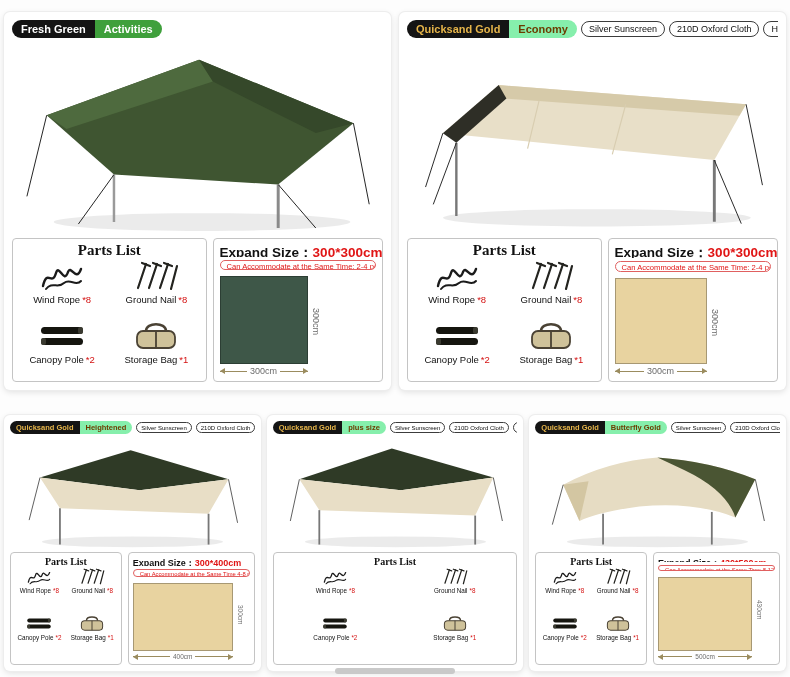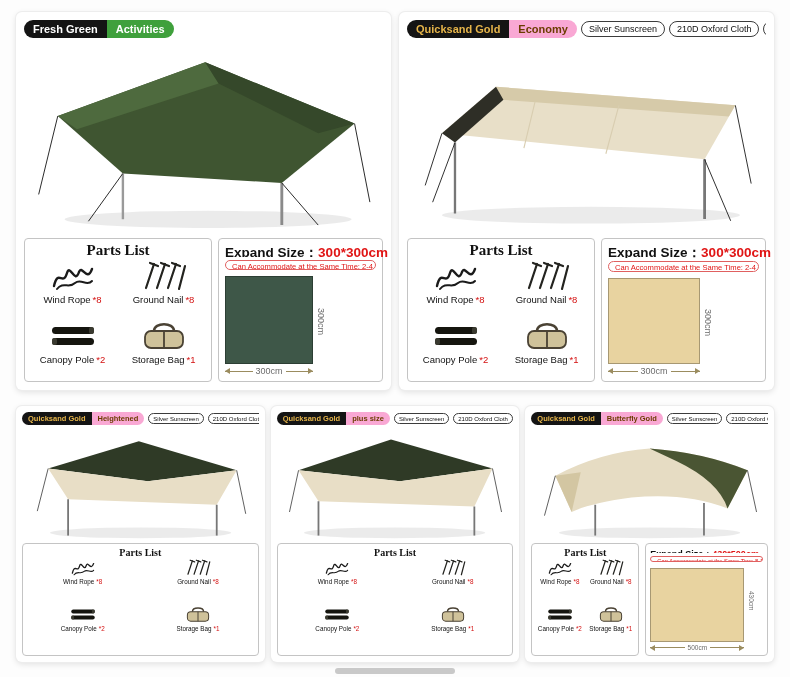--- a/index.html
+++ b/index.html
@@ -1,29 +1,29 @@
 <!DOCTYPE html>
 <html><head>
 <meta charset="utf-8">
 <style>
   html,body{margin:0;padding:0}
   body{width:790px;height:677px;background:#ffffff;font-family:"Liberation Sans",sans-serif;color:#111;overflow:hidden;position:relative}
-  .canvas{width:790px;height:677px;box-sizing:border-box;padding:12px 16px 0;display:flex;flex-direction:column;gap:16px;background:#fdfdfd}
+  .canvas{width:790px;height:677px;box-sizing:border-box;padding:12px 4px 0;display:flex;flex-direction:column;gap:25px;background:#fdfdfd}
   .row-top{display:flex;gap:8px;height:378px}
   .row-bottom{display:flex;gap:6px;height:256px}
   .panel{background:#fff;border-radius:6px;box-shadow:0 0 0 1px #ededed,0 2px 6px rgba(0,0,0,.12);box-sizing:border-box;display:flex;flex-direction:column;overflow:hidden}
   .panel-large{flex:1;padding:8px}
   .panel-small{flex:1;padding:6px}
 
   .badges-row{display:flex;align-items:center;gap:4px;overflow:hidden;flex:0 0 auto;white-space:nowrap}
   .pill{display:inline-flex;border-radius:20px;overflow:hidden;font-weight:bold;flex:0 0 auto}
   .panel-large .pill{font-size:11px}
   .panel-small .pill{font-size:7.5px}
   .pill-left{background:#141414;color:#e6b54a;padding:3px 9px}
-  .pill-right{background:#f9a8d4;color:#6b3c00;padding:3px 9px}
+  .pill-right{background:#86efac;color:#6b3c00;padding:3px 9px}
   .panel-small .pill-left,.panel-small .pill-right{padding:2px 6px}
   .p0 .pill-left{color:#ffffff}
   .p0 .pill-right{background:#3fa03c;color:#ffffff}
 
   .feature-pill{border:1px solid #3c3c3c;border-radius:12px;background:#fff;padding:2px 7px;font-size:9px;flex:0 0 auto}
   .panel-small .feature-pill{font-size:6px;padding:1.5px 4px;border-radius:8px}
 
   .photo{flex:0 0 auto;display:flex;justify-content:center;align-items:flex-end;overflow:hidden}
   .photo-large{height:198px}
   .photo-small{height:116px}
@@ -304,20 +304,35 @@
               <div class="part-label"><span>Canopy Pole</span><span class="qty">*2</span></div>
             </div>
             <div class="part-item">
               <svg class="part-icon">
                   <use href="#sym-bag"></use>
                 </svg>
               <div class="part-label"><span>Storage Bag</span><span class="qty">*1</span></div>
             </div>
           </div>
         </div>
+        <div class="expand-box">
+          <div class="expand-header">
+            <span>Expand Size：</span><span class="eh-size">300*400cm</span>
+          </div>
+          <div class="capacity">Can Accommodate at the Same Time 4-8 people</div>
+          <div class="diagram">
+            <div class="diagram-rect rect-beige dr-2"></div>
+            <div class="dim-h">
+                <span class="line l"></span>
+                <span class="dim-text">400cm</span>
+                <span class="line r"></span>
+              </div>
+            <div class="dim-v">300cm</div>
+          </div>
+        </div>
       </div>
     </div>
 
     <div class="panel panel-small p3">
       <div class="badges-row">
         <div class="pill">
           <span class="pill-left">Quicksand Gold</span>
           <span class="pill-right">plus size</span>
         </div>
         <span class="feature-pill">Silver Sunscreen</span>

